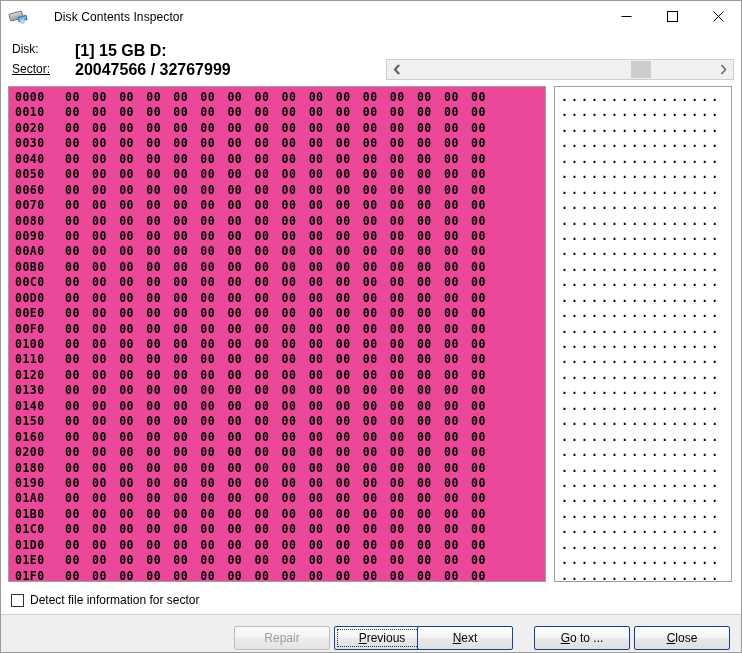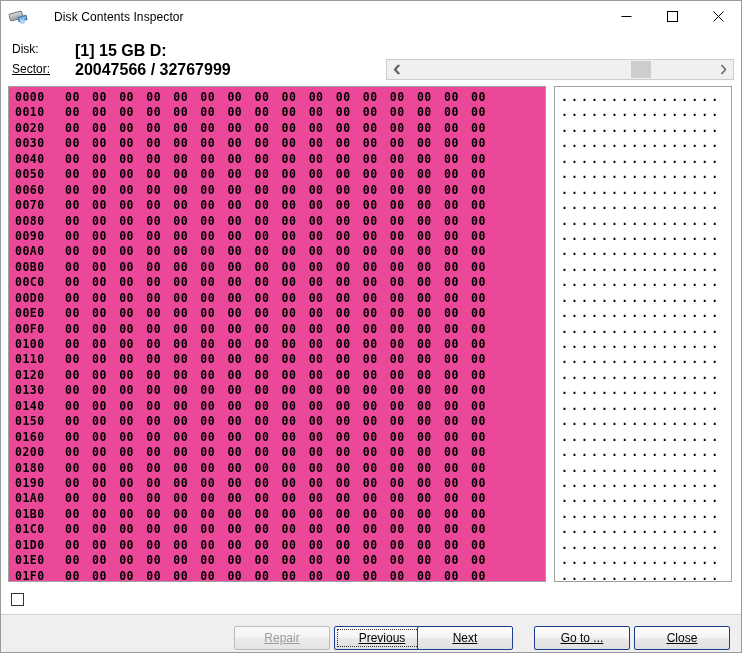--- a/index.html
+++ b/index.html
@@ -254,21 +254,20 @@
     background: linear-gradient(#fdfdfd 0%, #f4f4f4 48%, #e9e9e9 52%, #dfdfdf 100%);
     border: 1px solid #1b3f8f;
     border-radius: 2px;
     font-size: 12px;
     color: #000;
     display: flex;
     align-items: center;
     justify-content: center;
     padding: 9px;
     font-family: "Liberation Sans", sans-serif;
-    text-decoration: underline;
   }
   .dlgbtn.disabled {
     border: 1px solid #bcbcbc;
     color: #9b9b9b;
     background: linear-gradient(#fbfbfb 0%, #f3f3f3 48%, #ececec 52%, #e4e4e4 100%);
   }
   .dlgbtn .focusring {
     position: absolute;
     left: 2px; top: 2px; right: 2px; bottom: 2px;
     border: 1px dotted #303030;
@@ -499,20 +498,21 @@
         <div class="asciirow">................</div>
         <div class="asciirow">................</div>
         <div class="asciirow">................</div>
         <div class="asciirow">................</div>
         <div class="asciirow">................</div>
       </div>
   </div>
 
   <div id="checkrow">
     <div id="chk-box"></div>
+    <span id="chk-label">Detect file information for sector</span>
   </div>
 
   <div id="footer">
     <button class="dlgbtn disabled" id="btn-repair">
       <span>Repair</span>
     </button>
 
     <button class="dlgbtn" id="btn-previous">
       <span><span class="accel">P</span>revious</span>
       <span class="focusring"></span>

